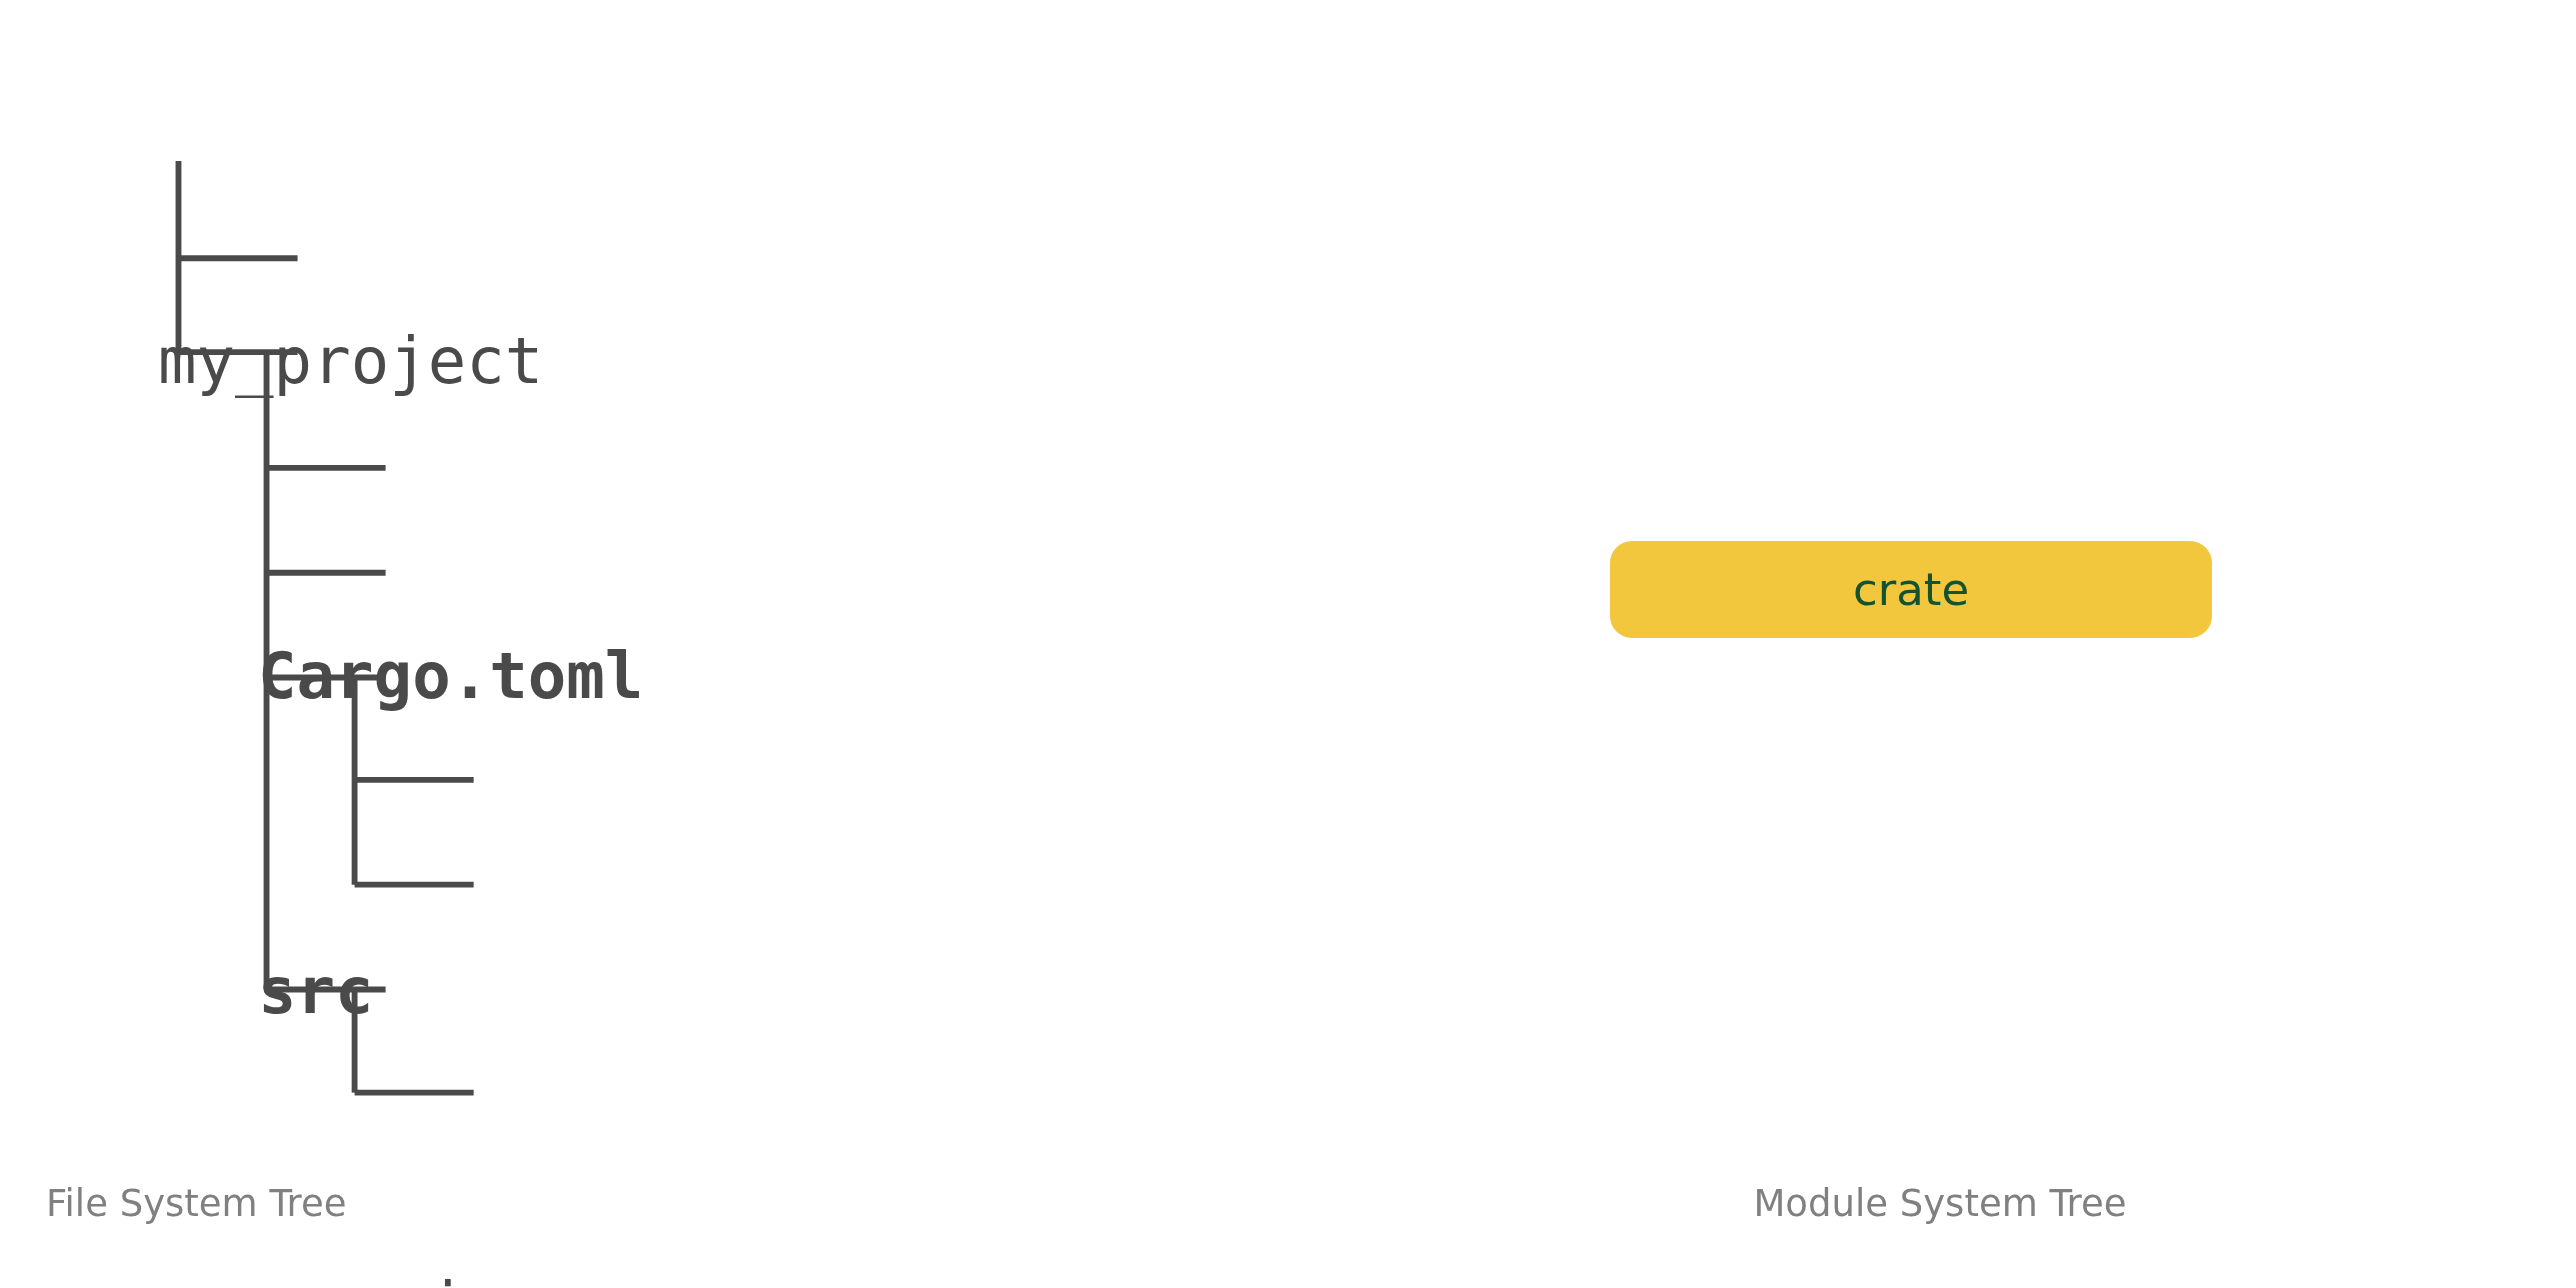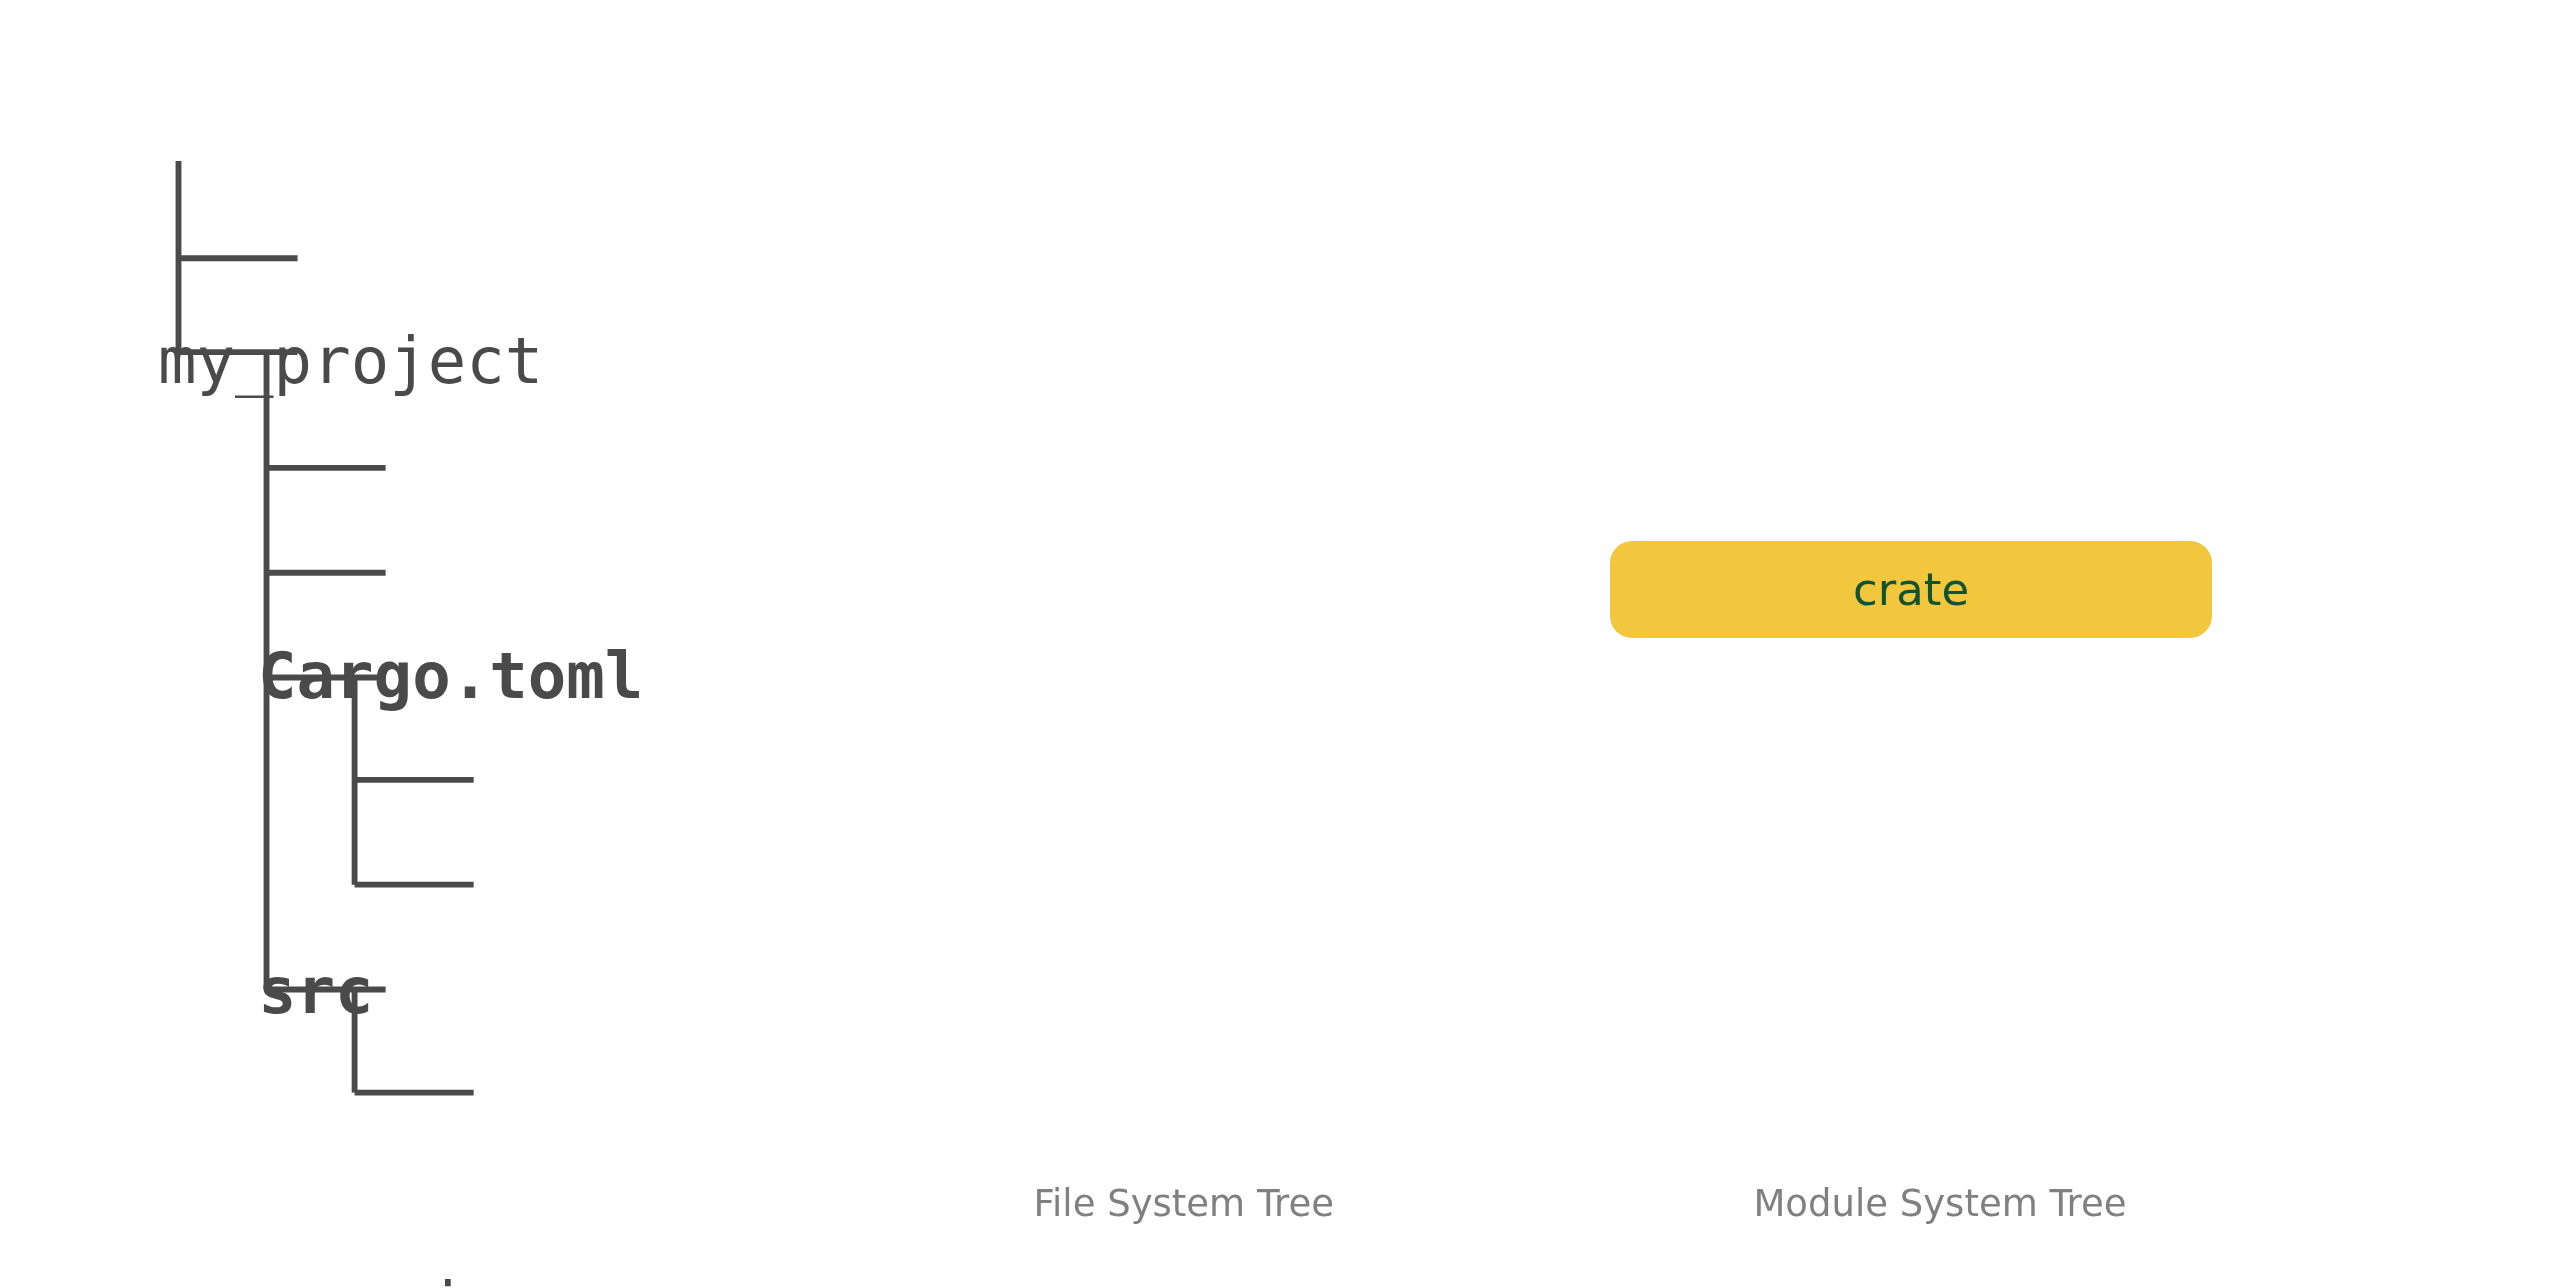--- a/index.html
+++ b/index.html
@@ -50,21 +50,21 @@
     width: 1288px;
     height: 1288px;
     pointer-events: none;
   }
 
   .fs-caption {
     position: absolute;
     left: 0;
     top: 1182px;
     width: 1288px;
-    text-align: right;
+    text-align: left;
     font-family: "DejaVu Sans", sans-serif;
     font-size: 37px;
     color: #808080;
   }
 
   
   #mod-panel {
     position: absolute;
     left: 1288px;
     top: 0;

